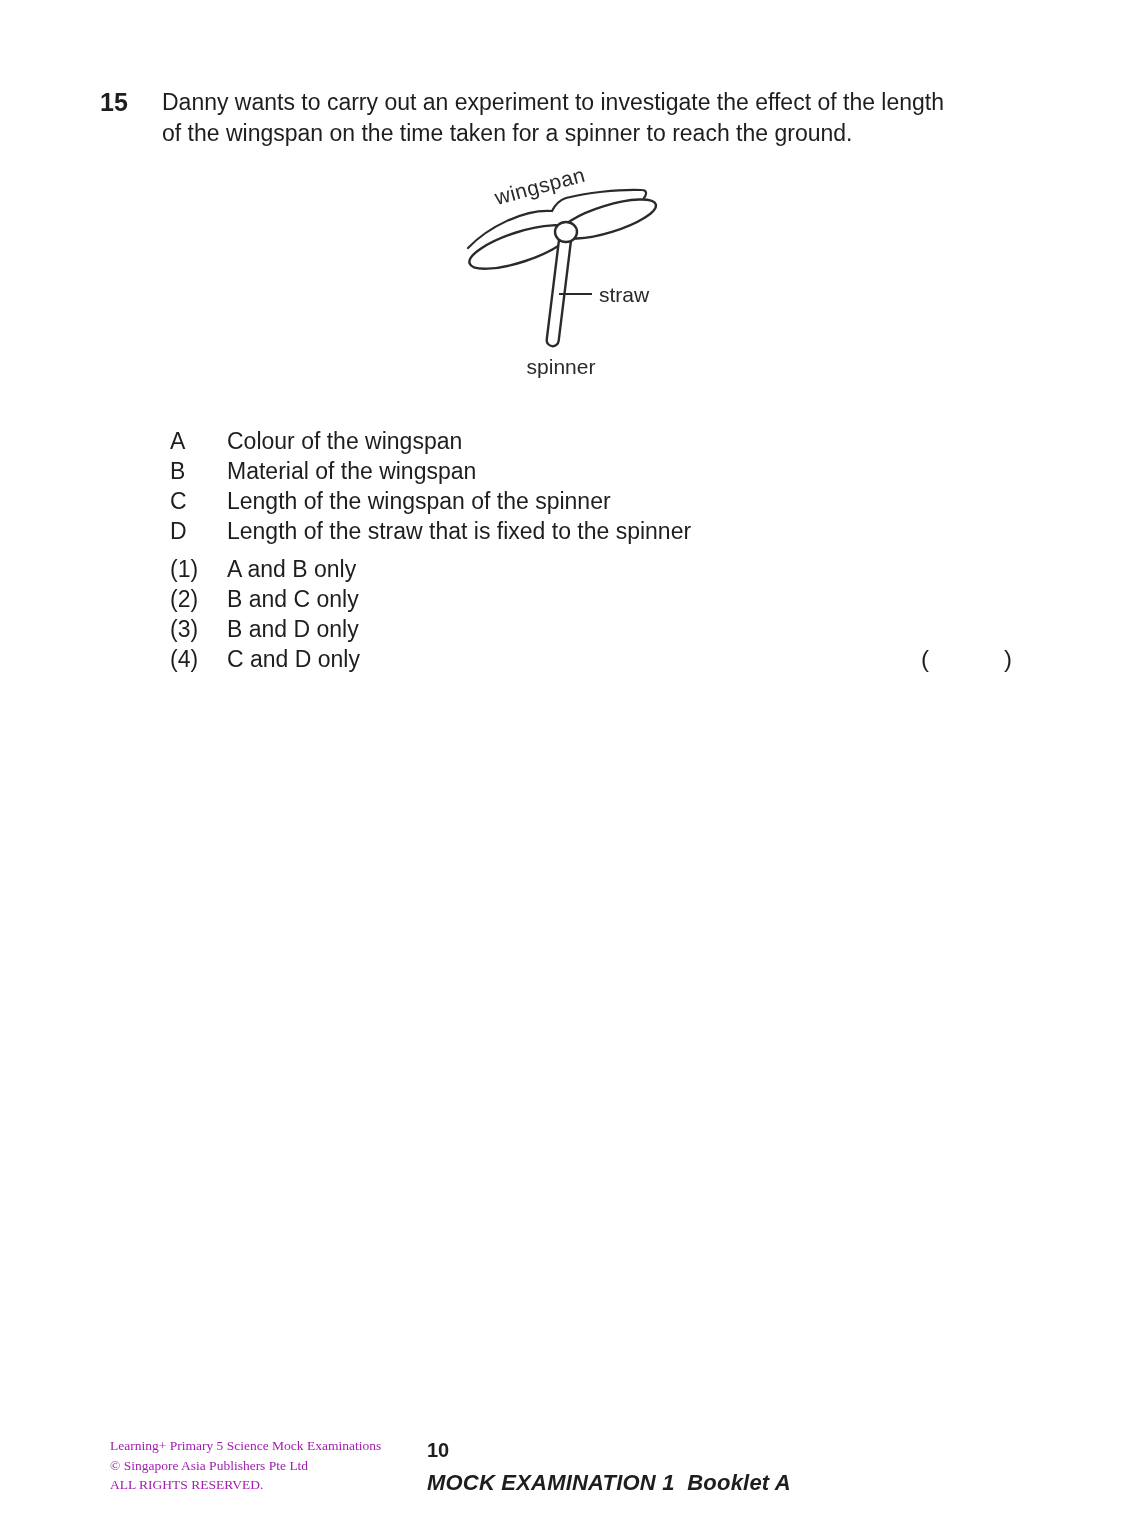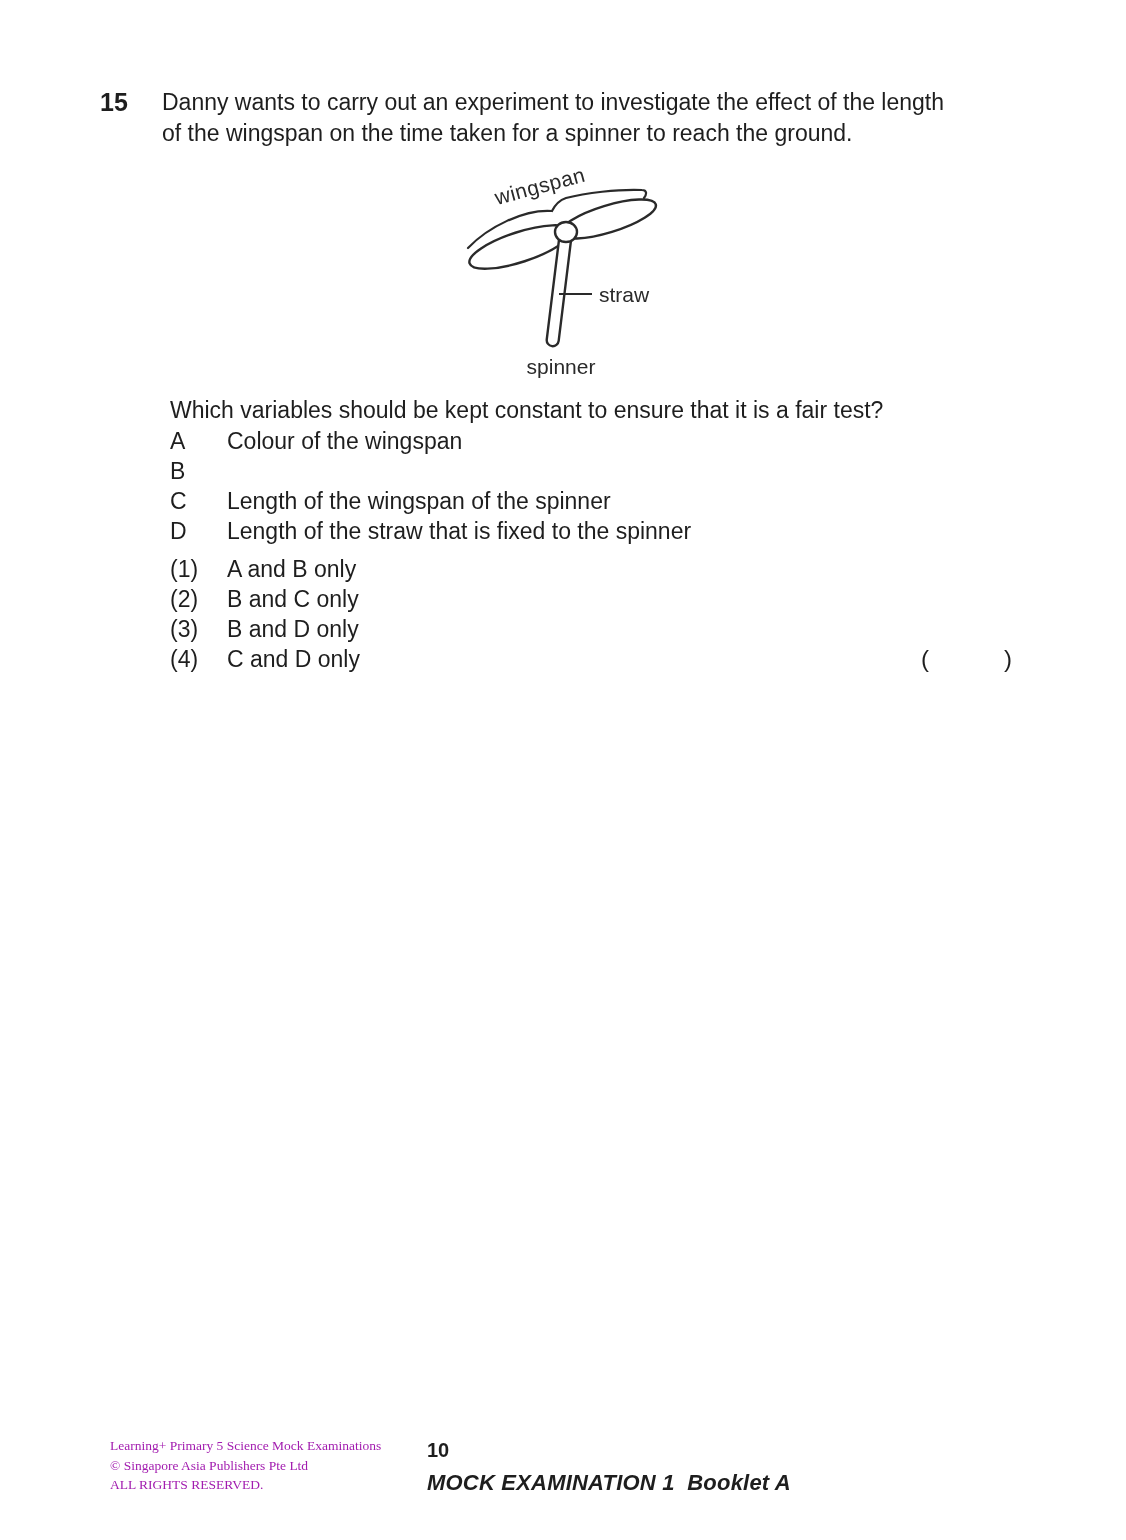--- a/index.html
+++ b/index.html
@@ -85,29 +85,29 @@
     <path d="M 48,93 C 68,72 104,54 132,56 C 135,50 140,45 146,43 C 165,38 198,34 222,35 C 227,35 227,39 224,43" fill="none" stroke="#2a2a2a" stroke-width="2.2" stroke-linecap="round"></path>
 
     <text x="77" y="50" font-size="21" letter-spacing="0.5" transform="rotate(-15 77 50)">wingspan</text>
 
     <line x1="139" y1="139" x2="172" y2="139" stroke="#2a2a2a" stroke-width="1.8"></line>
     <text x="179" y="147" font-size="21">straw</text>
 
     <text x="141" y="219" font-size="21" text-anchor="middle">spinner</text>
   </svg>
 
-  <div class="abs q-prompt">Which variables should be kept constant to ensure that it is a fair test?</div>
 
   <div class="abs statements">
     <div class="opt-row">
       <span class="opt-key">A</span>
       <span>Colour of the wingspan</span>
     </div>
     <div class="opt-row">
       <span class="opt-key">B</span>
+      <span>Material of the wingspan</span>
     </div>
     <div class="opt-row">
       <span class="opt-key">C</span>
       <span>Length of the wingspan of the spinner</span>
     </div>
     <div class="opt-row">
       <span class="opt-key">D</span>
       <span>Length of the straw that is fixed to the spinner</span>
     </div>
   </div>

